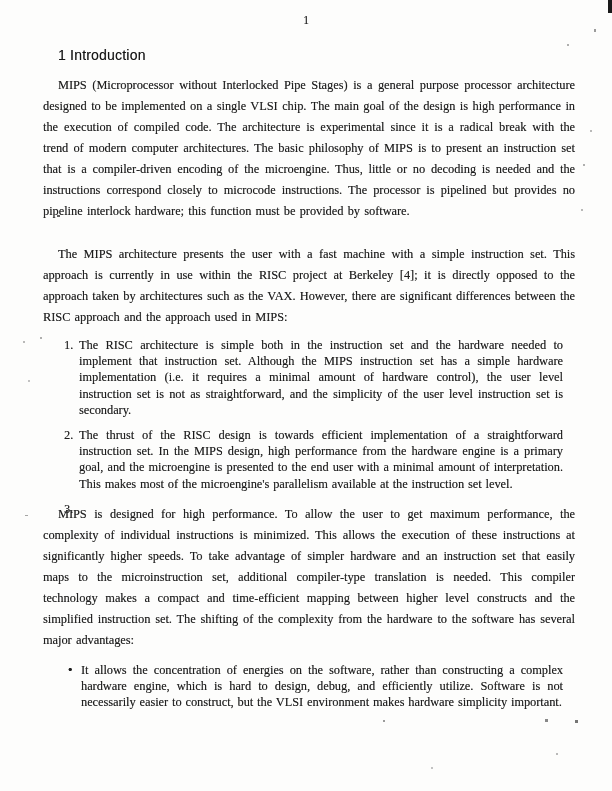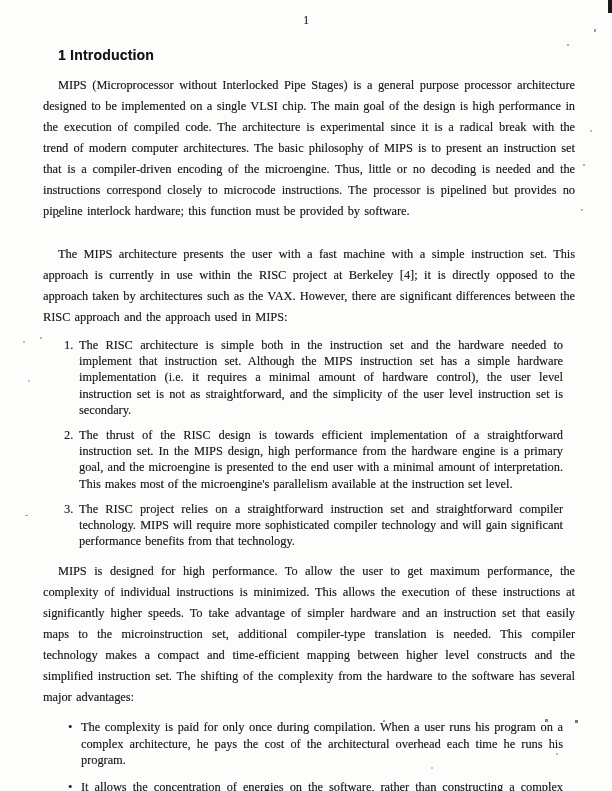--- a/index.html
+++ b/index.html
@@ -6,21 +6,21 @@
   body{width:612px;height:791px;background:#ffffff;}
   .page{
     position:relative;width:612px;height:791px;overflow:hidden;
     background:#fdfdfc;color:#1c1c1c;
     font-family:"Liberation Serif",serif;
     text-shadow:0.2px 0.2px 0.35px rgba(45,45,45,0.5);
   }
   .pageno{padding-top:14px;text-align:center;font-size:11.5px;line-height:12px;}
   .heading{
     margin:22px 0 0 58px;
-    font-family:"Liberation Sans",sans-serif;font-weight:bold;
+    font-family:"Liberation Sans",sans-serif;font-weight:normal;
     font-size:14px;line-height:15px;letter-spacing:.2px;color:#141414;
   }
   .body{
     width:532px;margin:12px 0 0 43px;
     font-size:12.3px;line-height:21px;
     text-align:justify;text-indent:15px;word-spacing:1.2px;font-family:Liberation Serif, serif;
   }
   .p2{margin-top:22px;}
   .p3{}
   .list{margin:4px 0 0 43px;width:526px;}
@@ -57,30 +57,28 @@
     <div class="olitem">
       <span class="marker">1.</span>
       <span>The RISC architecture is simple both in the instruction set and the hardware needed to implement that instruction set. Although the MIPS instruction set has a simple hardware implementation (i.e. it requires a minimal amount of hardware control), the user level instruction set is not as straightforward, and the simplicity of the user level instruction set is secondary.</span>
     </div>
     <div class="olitem">
       <span class="marker">2.</span>
       <span>The thrust of the RISC design is towards efficient implementation of a straightforward instruction set. In the MIPS design, high performance from the hardware engine is a primary goal, and the microengine is presented to the end user with a minimal amount of interpretation. This makes most of the microengine's parallelism available at the instruction set level.</span>
     </div>
     <div class="olitem">
       <span class="marker">3.</span>
-      <span>The RISC project relies on a straightforward instruction set and straightforward compiler technology. MIPS will require more sophisticated compiler technology and will gain significant performance benefits from that technology.</span>
     </div>
   </div>
 
   <p class="body p3">MIPS is designed for high performance. To allow the user to get maximum performance, the complexity of individual instructions is minimized. This allows the execution of these instructions at significantly higher speeds.  To take advantage of simpler hardware and an instruction set that easily maps to the microinstruction set, additional compiler-type translation is needed. This compiler technology makes a compact and time-efficient mapping between higher level constructs and the simplified instruction set.  The shifting of the complexity from the hardware to the software has several major advantages:</p>
 
   <div class="ulist">
     <div class="ulitem">
       <span class="marker">•</span>
-      <span>The complexity is paid for only once during compilation.  When a user runs his program on a complex architecture, he pays the cost of the architectural overhead each time he runs his program.</span>
     </div>
     <div class="ulitem">
       <span class="marker">•</span>
       <span>It allows the concentration of energies on the software, rather than constructing a complex hardware engine, which is hard to design, debug, and efficiently utilize. Software is not necessarily easier to construct, but the VLSI environment makes hardware simplicity important.</span>
     </div>
   </div>
 
   <i class="speck" style="left:57px;top:215px;width:3px;opacity:.8;"></i>
   <i class="speck" style="left:594px;top:29px;height:3px;opacity:.5;"></i>
   <i class="speck" style="left:567px;top:44px;opacity:.4;"></i>

